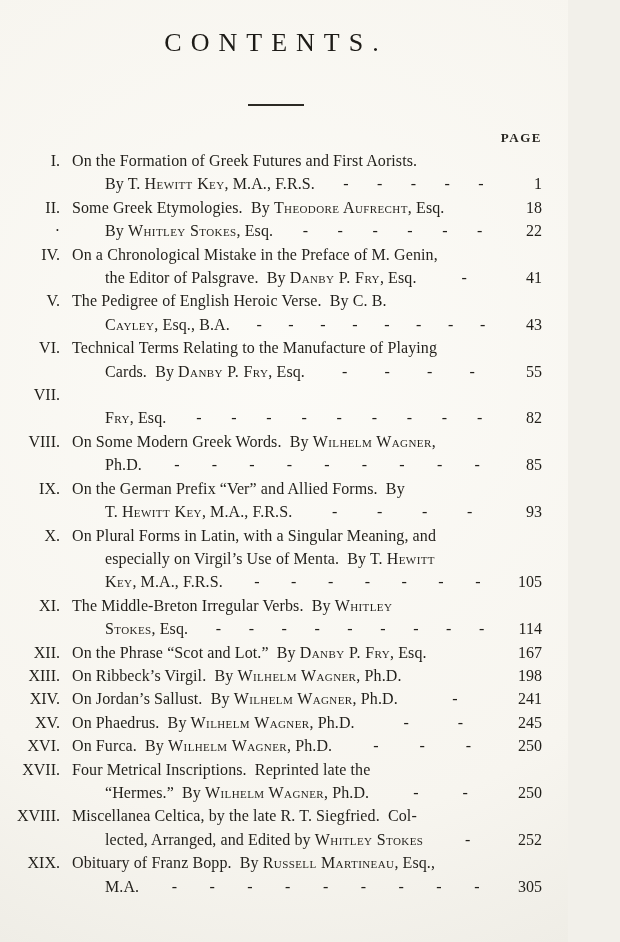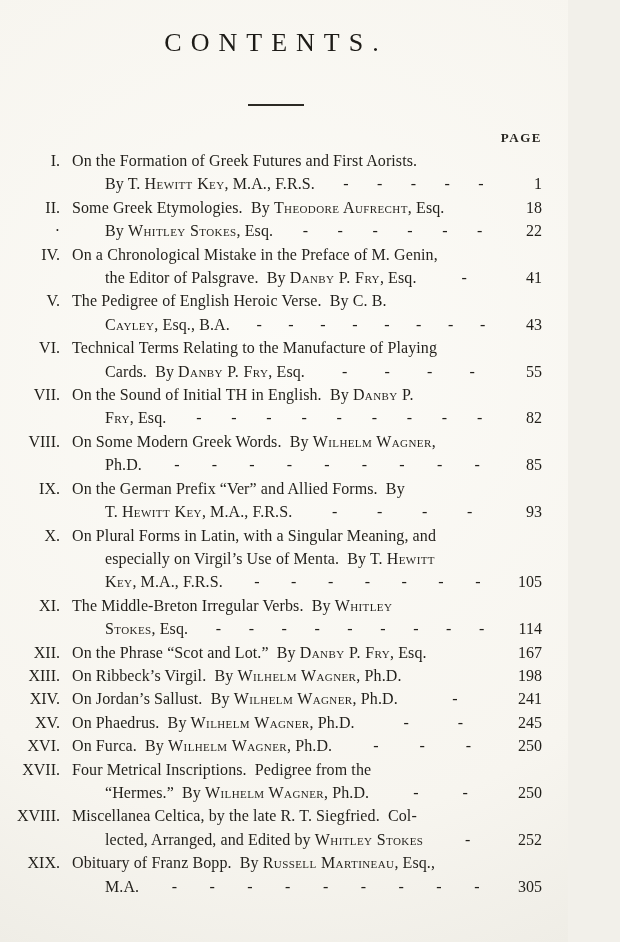--- a/index.html
+++ b/index.html
@@ -75,36 +75,36 @@
       <div class="toc-line"><span class="num">I.</span><span class="txt"><span>On the Formation of Greek Futures and First Aorists.</span></span><span class="leader"></span><span class="pg"></span></div>
       <div class="toc-line"><span class="num"></span><span class="txt cont"><span>By T. </span><span class="sc">Hewitt Key</span><span>, M.A., F.R.S.</span></span><span class="leader"><span>-</span><span>-</span><span>-</span><span>-</span><span>-</span></span><span class="pg">1</span></div>
       <div class="toc-line"><span class="num">II.</span><span class="txt"><span>Some Greek Etymologies.  By </span><span class="sc">Theodore Aufrecht</span><span>, Esq.</span></span><span class="leader"></span><span class="pg">18</span></div>
       <div class="toc-line"><span class="num">·</span><span class="txt cont"><span>By </span><span class="sc">Whitley Stokes</span><span>, Esq.</span></span><span class="leader"><span>-</span><span>-</span><span>-</span><span>-</span><span>-</span><span>-</span></span><span class="pg">22</span></div>
       <div class="toc-line"><span class="num">IV.</span><span class="txt"><span>On a Chronological Mistake in the Preface of M. Genin,</span></span><span class="leader"></span><span class="pg"></span></div>
       <div class="toc-line"><span class="num"></span><span class="txt cont"><span>the Editor of </span><span class="i">Palsgrave</span><span>.  By </span><span class="sc">Danby P. Fry</span><span>, Esq.</span></span><span class="leader"><span>-</span></span><span class="pg">41</span></div>
       <div class="toc-line"><span class="num">V.</span><span class="txt"><span>The Pedigree of English Heroic Verse.  By C. B.</span></span><span class="leader"></span><span class="pg"></span></div>
       <div class="toc-line"><span class="num"></span><span class="txt cont"><span class="sc">Cayley</span><span>, Esq., B.A.</span></span><span class="leader"><span>-</span><span>-</span><span>-</span><span>-</span><span>-</span><span>-</span><span>-</span><span>-</span></span><span class="pg">43</span></div>
       <div class="toc-line"><span class="num">VI.</span><span class="txt"><span>Technical Terms Relating to the Manufacture of Playing</span></span><span class="leader"></span><span class="pg"></span></div>
       <div class="toc-line"><span class="num"></span><span class="txt cont"><span>Cards.  By </span><span class="sc">Danby P. Fry</span><span>, Esq.</span></span><span class="leader"><span>-</span><span>-</span><span>-</span><span>-</span></span><span class="pg">55</span></div>
-      <div class="toc-line"><span class="num">VII.</span><span class="txt"><span>On the Sound of Initial </span><span class="i">TH</span><span> in English.  By </span><span class="sc">Danby P.</span></span><span class="leader"></span><span class="pg"></span></div>
+      <div class="toc-line"><span class="num">VII.</span><span class="leader"></span><span class="pg"></span></div>
       <div class="toc-line"><span class="num"></span><span class="txt cont"><span class="sc">Fry</span><span>, Esq.</span></span><span class="leader"><span>-</span><span>-</span><span>-</span><span>-</span><span>-</span><span>-</span><span>-</span><span>-</span><span>-</span></span><span class="pg">82</span></div>
       <div class="toc-line"><span class="num">VIII.</span><span class="txt"><span>On Some Modern Greek Words.  By </span><span class="sc">Wilhelm Wagner</span><span>,</span></span><span class="leader"></span><span class="pg"></span></div>
       <div class="toc-line"><span class="num"></span><span class="txt cont"><span>Ph.D.</span></span><span class="leader"><span>-</span><span>-</span><span>-</span><span>-</span><span>-</span><span>-</span><span>-</span><span>-</span><span>-</span></span><span class="pg">85</span></div>
       <div class="toc-line"><span class="num">IX.</span><span class="txt"><span>On the German Prefix “Ver” and Allied Forms.  By</span></span><span class="leader"></span><span class="pg"></span></div>
       <div class="toc-line"><span class="num"></span><span class="txt cont"><span>T. </span><span class="sc">Hewitt Key</span><span>, M.A., F.R.S.</span></span><span class="leader"><span>-</span><span>-</span><span>-</span><span>-</span></span><span class="pg">93</span></div>
       <div class="toc-line"><span class="num">X.</span><span class="txt"><span>On Plural Forms in Latin, with a Singular Meaning, and</span></span><span class="leader"></span><span class="pg"></span></div>
       <div class="toc-line"><span class="num"></span><span class="txt cont"><span>especially on Virgil’s Use of </span><span class="i">Menta</span><span>.  By T. </span><span class="sc">Hewitt</span></span><span class="leader"></span><span class="pg"></span></div>
       <div class="toc-line"><span class="num"></span><span class="txt cont"><span class="sc">Key</span><span>, M.A., F.R.S.</span></span><span class="leader"><span>-</span><span>-</span><span>-</span><span>-</span><span>-</span><span>-</span><span>-</span></span><span class="pg">105</span></div>
       <div class="toc-line"><span class="num">XI.</span><span class="txt"><span>The Middle-Breton Irregular Verbs.  By </span><span class="sc">Whitley</span></span><span class="leader"></span><span class="pg"></span></div>
       <div class="toc-line"><span class="num"></span><span class="txt cont"><span class="sc">Stokes</span><span>, Esq.</span></span><span class="leader"><span>-</span><span>-</span><span>-</span><span>-</span><span>-</span><span>-</span><span>-</span><span>-</span><span>-</span></span><span class="pg">114</span></div>
       <div class="toc-line"><span class="num">XII.</span><span class="txt"><span>On the Phrase “Scot and Lot.”  By </span><span class="sc">Danby P. Fry</span><span>, Esq.</span></span><span class="leader"></span><span class="pg">167</span></div>
       <div class="toc-line"><span class="num">XIII.</span><span class="txt"><span>On Ribbeck’s Virgil.  By </span><span class="sc">Wilhelm Wagner</span><span>, Ph.D.</span></span><span class="leader"></span><span class="pg">198</span></div>
       <div class="toc-line"><span class="num">XIV.</span><span class="txt"><span>On Jordan’s Sallust.  By </span><span class="sc">Wilhelm Wagner</span><span>, Ph.D.</span></span><span class="leader"><span>-</span></span><span class="pg">241</span></div>
       <div class="toc-line"><span class="num">XV.</span><span class="txt"><span>On Phaedrus.  By </span><span class="sc">Wilhelm Wagner</span><span>, Ph.D.</span></span><span class="leader"><span>-</span><span>-</span></span><span class="pg">245</span></div>
       <div class="toc-line"><span class="num">XVI.</span><span class="txt"><span>On </span><span class="i">Furca</span><span>.  By </span><span class="sc">Wilhelm Wagner</span><span>, Ph.D.</span></span><span class="leader"><span>-</span><span>-</span><span>-</span></span><span class="pg">250</span></div>
-      <div class="toc-line"><span class="num">XVII.</span><span class="txt"><span>Four Metrical Inscriptions.  Pedigree from the</span></span><span class="leader"></span><span class="pg"></span></div>
+      <div class="toc-line"><span class="num">XVII.</span><span class="txt"><span>Four Metrical Inscriptions.  Reprinted late the</span></span><span class="leader"></span><span class="pg"></span></div>
       <div class="toc-line"><span class="num"></span><span class="txt cont"><span>“Hermes.”  By </span><span class="sc">Wilhelm Wagner</span><span>, Ph.D.</span></span><span class="leader"><span>-</span><span>-</span></span><span class="pg">250</span></div>
       <div class="toc-line"><span class="num">XVIII.</span><span class="txt"><span>Miscellanea Celtica, by the late R. T. Siegfried.  Col-</span></span><span class="leader"></span><span class="pg"></span></div>
       <div class="toc-line"><span class="num"></span><span class="txt cont"><span>lected, Arranged, and Edited by </span><span class="sc">Whitley Stokes</span></span><span class="leader"><span>-</span></span><span class="pg">252</span></div>
       <div class="toc-line"><span class="num">XIX.</span><span class="txt"><span>Obituary of Franz Bopp.  By </span><span class="sc">Russell Martineau</span><span>, Esq.,</span></span><span class="leader"></span><span class="pg"></span></div>
       <div class="toc-line"><span class="num"></span><span class="txt cont"><span>M.A.</span></span><span class="leader"><span>-</span><span>-</span><span>-</span><span>-</span><span>-</span><span>-</span><span>-</span><span>-</span><span>-</span></span><span class="pg">305</span></div>
     </div>
 </div>
 
 </body></html>

